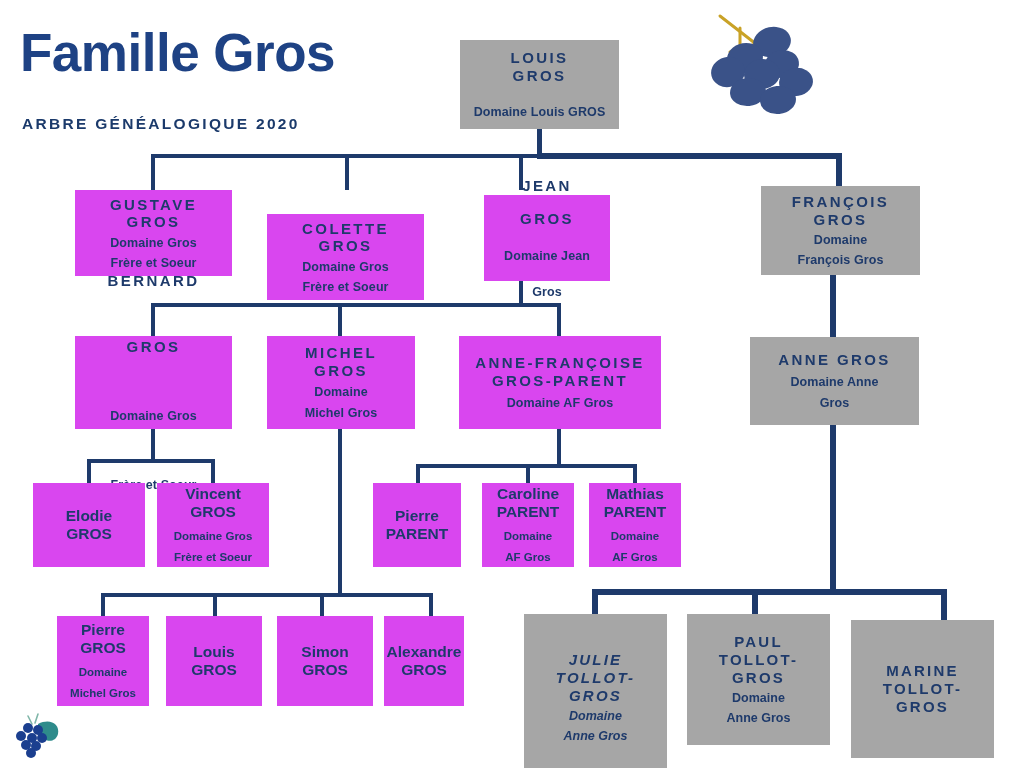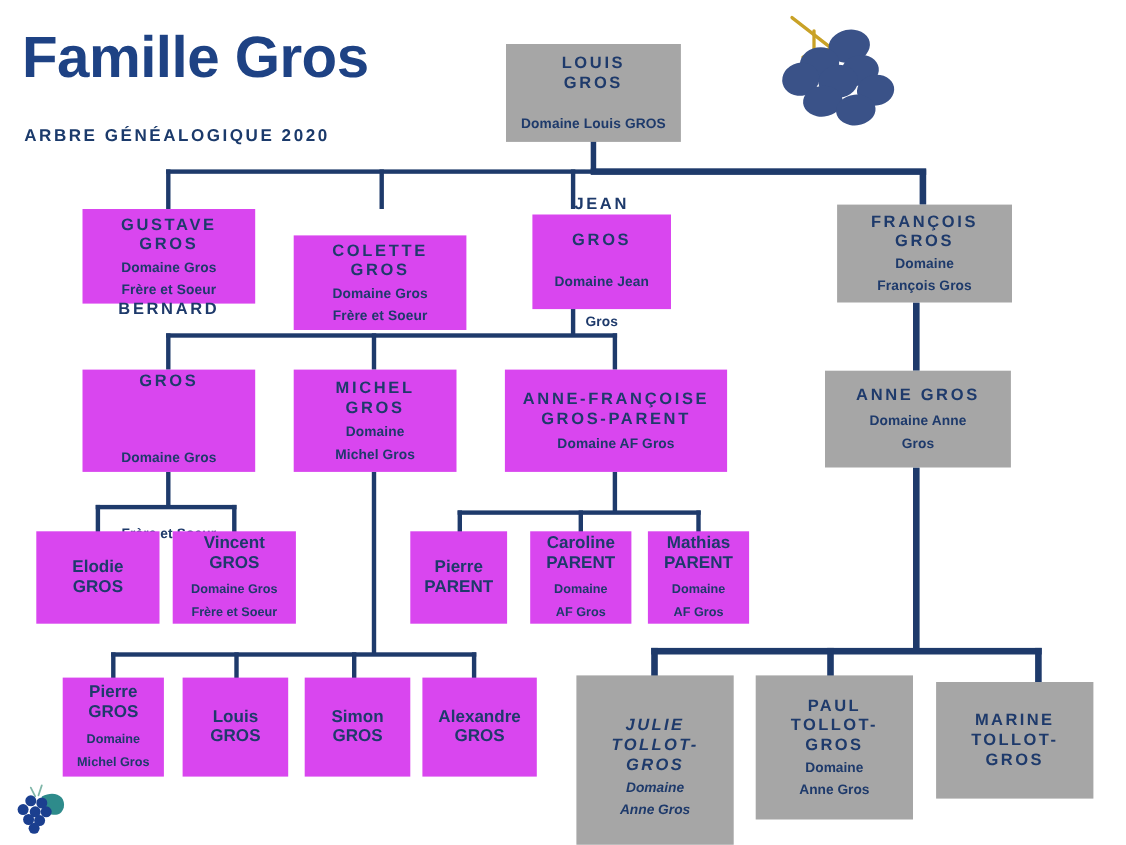--- a/index.html
+++ b/index.html
@@ -250,40 +250,40 @@
   <div class="node s-small" style="left:166px;top:616px;width:96px;height:90px;">
     <div class="nm">Louis</div>
     <div class="nm">GROS</div>
   </div>
 
   <div class="node s-small" style="left:277px;top:616px;width:96px;height:90px;">
     <div class="nm">Simon</div>
     <div class="nm">GROS</div>
   </div>
 
-  <div class="node s-small" style="left:384px;top:616px;width:104px;height:90px;">
+  <div class="node s-small" style="left:384px;top:616px;width:80px;height:90px;">
     <div class="nm">Alexandre</div>
     <div class="nm">GROS</div>
   </div>
 
   <div class="node dark s-tollot" style="left:524px;top:614px;width:143px;height:167px;font-style:italic;">
     <div class="nm">JULIE</div>
     <div class="nm">TOLLOT-</div>
     <div class="nm">GROS</div>
     <div class="dm">Domaine</div>
     <div class="dm">Anne Gros</div>
   </div>
 
   <div class="node dark s-tollot" style="left:687px;top:614px;width:143px;height:131px;">
     <div class="nm">PAUL</div>
     <div class="nm">TOLLOT-</div>
     <div class="nm">GROS</div>
     <div class="dm">Domaine</div>
     <div class="dm">Anne Gros</div>
   </div>
 
-  <div class="node dark s-tollot" style="left:851px;top:620px;width:143px;height:106px;">
+  <div class="node dark s-tollot" style="left:851px;top:620px;width:143px;height:138px;">
     <div class="nm">MARINE</div>
     <div class="nm">TOLLOT-</div>
     <div class="nm">GROS</div>
   </div>
 
 </div>
 
 </body></html>

